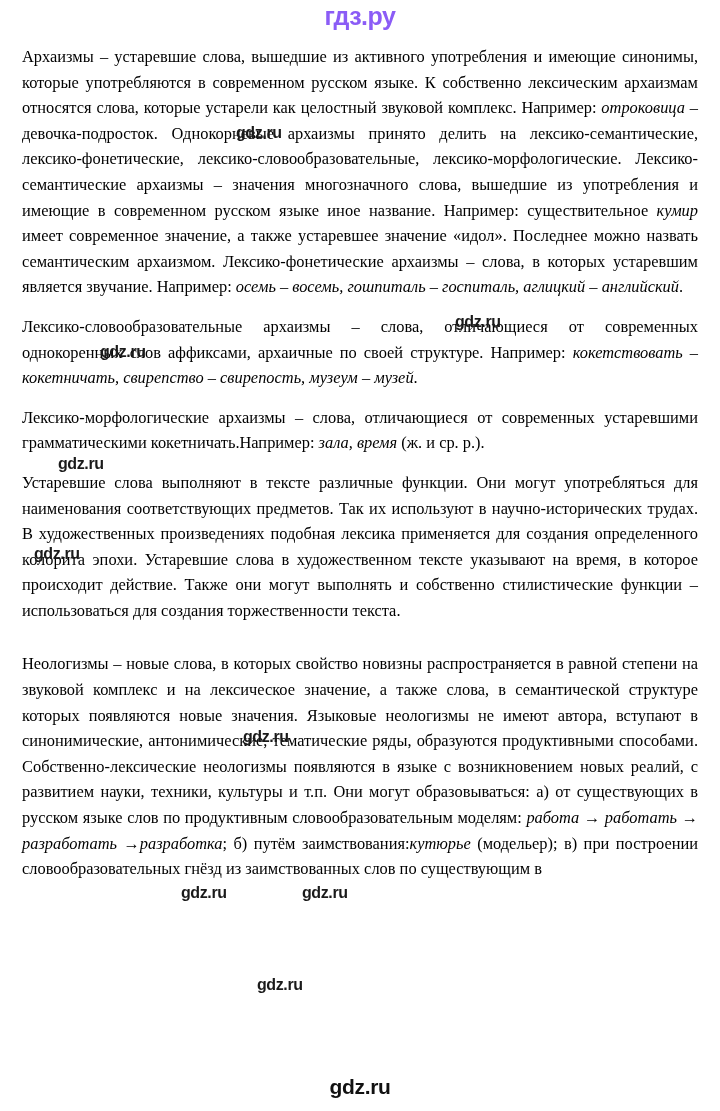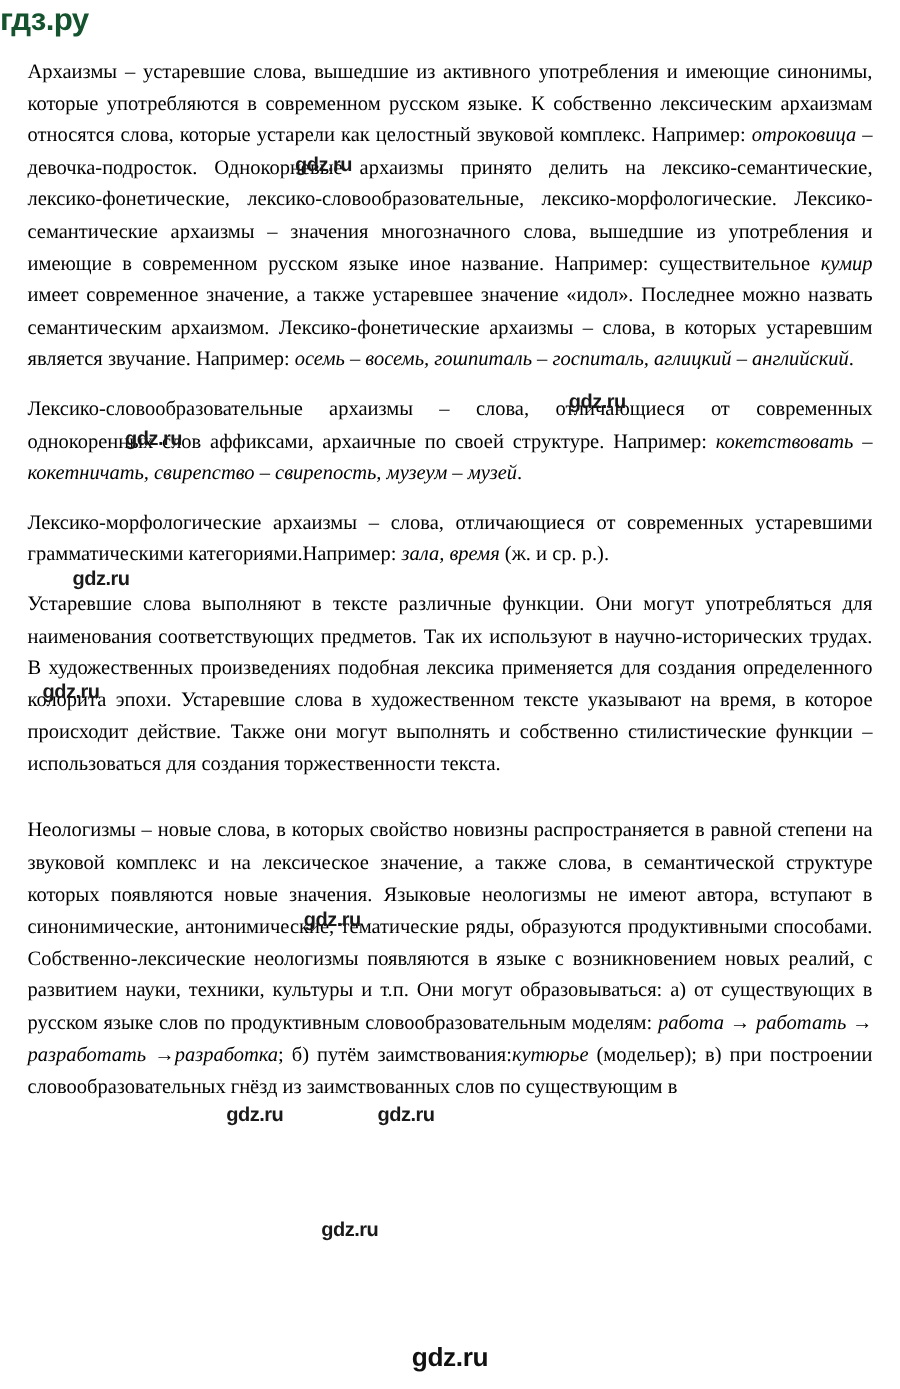--- a/index.html
+++ b/index.html
@@ -16,26 +16,26 @@
     font-family: "Liberation Serif", "DejaVu Serif", serif;
     color: #000000;
   }
 
   
   .site-logo {
     position: absolute;
     top: 2px;
     left: 0;
     width: 720px;
-    text-align: left;
+    text-align: center;
     font-family: "Liberation Sans", "DejaVu Sans", sans-serif;
     font-weight: bold;
     font-size: 25px;
     letter-spacing: -0.5px;
-    color: #14532d;
+    color: #8b5cf6;
   }
 
   
   .footer-logo {
     position: absolute;
     bottom: 12px;
     left: 0;
     width: 720px;
     text-align: center;
     font-family: "Liberation Sans", "DejaVu Sans", sans-serif;
@@ -84,21 +84,21 @@
 <body>
 
 <div class="site-logo">гдз.ру</div>
 
 <div class="content">
 
   <p class="para"><span>Архаизмы – устаревшие слова, вышедшие из активного употребления и имеющие синонимы, которые употребляются в современном русском языке. К собственно лексическим архаизмам относятся слова, которые устарели как целостный звуковой комплекс. Например: </span><span class="it">отроковица</span><span> –девочка-подросток. Однокорневые архаизмы принято делить на лексико-семантические, лексико-фонетические, лексико-словообразовательные, лексико-морфологические. Лексико-семантические архаизмы – значения многозначного слова, вышедшие из употребления и имеющие в современном русском языке иное название. Например: существительное </span><span class="it">кумир</span><span> имеет современное значение, а также устаревшее значение «идол». Последнее можно назвать семантическим архаизмом. Лексико-фонетические архаизмы – слова, в которых устаревшим является звучание. Например: </span><span class="it">осемь – восемь, гошпиталь – госпиталь, аглицкий – английский</span><span>.</span></p>
 
   <p class="para gap-before"><span>Лексико-словообразовательные архаизмы – слова, отличающиеся от современных однокоренных слов аффиксами, архаичные по своей структуре. Например: </span><span class="it">кокетствовать – кокетничать, свирепство – свирепость, музеум – музей</span><span>.</span></p>
 
-  <p class="para gap-before"><span>Лексико-морфологические архаизмы – слова, отличающиеся от современных устаревшими грамматическими категориями.Например: </span><span class="it">зала, время</span><span> (ж. и ср. р.).</span></p>
+  <p class="para gap-before"><span>Лексико-морфологические архаизмы – слова, отличающиеся от современных устаревшими грамматическими кокетничать.Например: </span><span class="it">зала, время</span><span> (ж. и ср. р.).</span></p>
 
   <p class="para gap-before"><span>Устаревшие слова выполняют в тексте различные функции. Они могут употребляться для наименования соответствующих предметов. Так их используют в научно-исторических трудах. В художественных произведениях подобная лексика применяется для создания определенного колорита эпохи. Устаревшие слова в художественном тексте указывают на время, в которое происходит действие. Также они могут выполнять и собственно стилистические функции – использоваться для создания торжественности текста.</span></p>
 
   <p class="para gap-before-lg"><span>Неологизмы – новые слова, в которых свойство новизны распространяется в равной степени на звуковой комплекс и на лексическое значение, а также слова, в семантической структуре которых появляются новые значения. Языковые неологизмы не имеют автора, вступают в синонимические, антонимические, тематические ряды, образуются продуктивными способами. Собственно-лексические неологизмы появляются в языке с возникновением новых реалий, с развитием науки, техники, культуры и т.п. Они могут образовываться: а) от существующих в русском языке слов по продуктивным словообразовательным моделям: </span><span class="it">работа → работать → разработать →разработка</span><span>; б) путём заимствования:</span><span class="it">кутюрье</span><span> (модельер); в) при построении словообразовательных гнёзд из заимствованных слов по существующим в</span></p>
 
 </div>
 
 <div id="watermark-layer">
     <div class="wm" style="left: 236px; top: 124px;">gdz.ru</div>
     <div class="wm" style="left: 455px; top: 313px;">gdz.ru</div>

